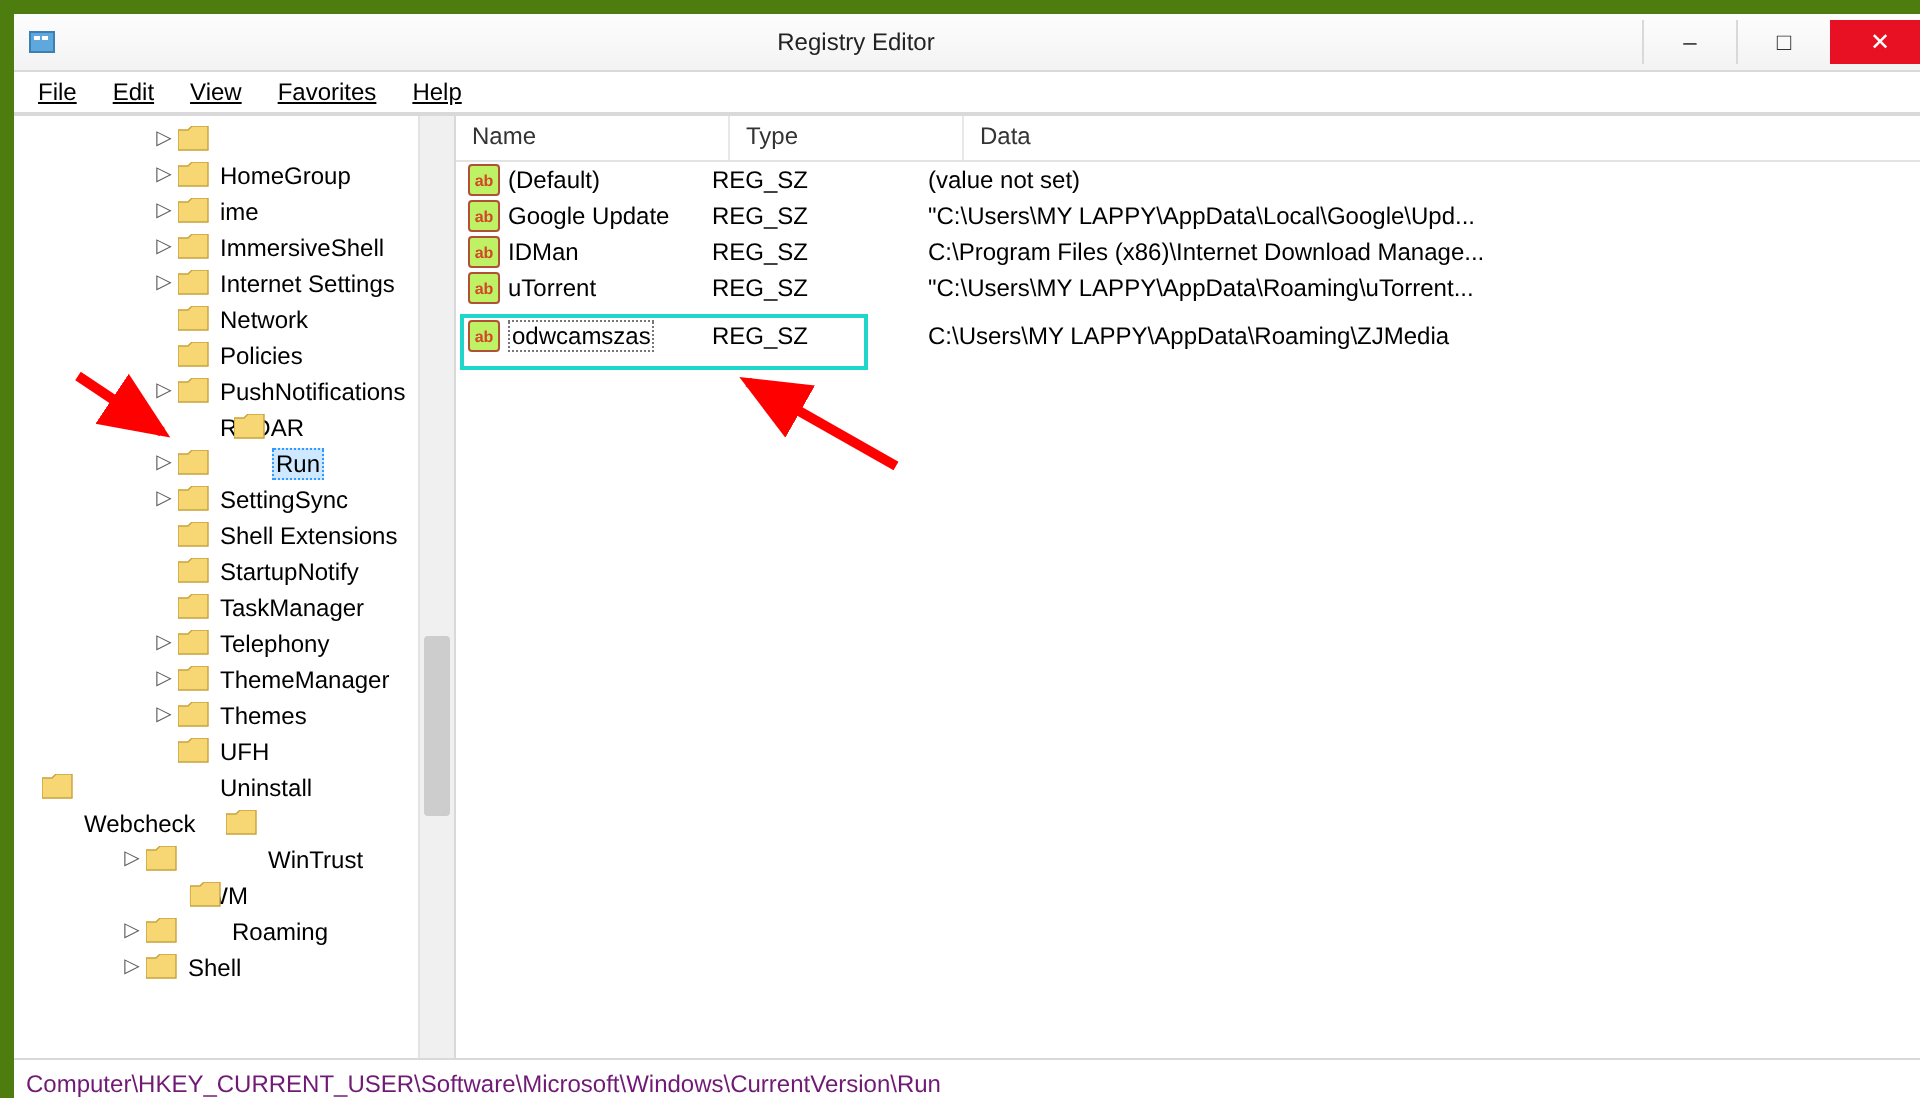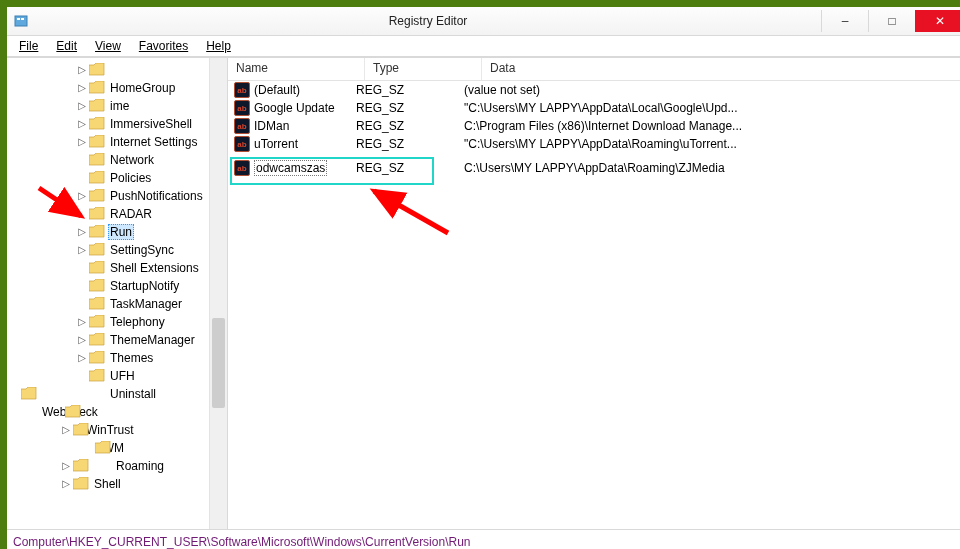--- a/index.html
+++ b/index.html
@@ -28,21 +28,21 @@
   .list-header{display:flex;height:22px;border-bottom:1px solid #e3e3e3;background:#fff;}
   .col{border-right:1px solid #e8e8e8;padding:3px 8px;color:#333;font-size:12px;}
   .col-name{width:120px;}
   .col-type{width:100px;}
   .col-data{flex:1;}
   .list-body{flex:1;position:relative;}
   .list-row{display:flex;align-items:center;height:18px;padding-left:6px;}
   .cell-name{width:122px;display:flex;align-items:center;gap:4px;}
   .cell-type{width:108px;}
   .cell-data{flex:1;overflow:hidden;text-overflow:ellipsis;white-space:nowrap;padding-right:10px;}
-  .sz-icon{width:14px;height:14px;border:1px solid #b05034;display:inline-flex;align-items:center;justify-content:center;font-size:8px;color:#d2462b;font-weight:bold;background:#0f172a;border-radius:2px;}
+  .sz-icon{width:14px;height:14px;border:1px solid #b05034;display:inline-flex;align-items:center;justify-content:center;font-size:8px;color:#d2462b;font-weight:bold;background:#bef264;border-radius:2px;}
   .highlight-box{position:absolute;border:2px solid #1fd6c9;pointer-events:none;}
   .statusbar{height:20px;border-top:1px solid #d9d9d9;padding:2px 6px;font-size:12px;color:#701a75;display:flex;align-items:center;}
   .arrow-red{position:absolute;pointer-events:none;}
   .name-sel{border:1px dotted #777;padding:0 1px;}
 </style>
 </head>
 <body>
 
 <div class="window">
 
@@ -139,21 +139,21 @@
           </div>
           <div class="tree-row" style="padding-left: 68px;">
             <span class="glyph">▷</span>
             <span class="folder">
               <svg width="16" height="13">
                 <path d="M0,2 L5,2 L7,0 L15,0 L15,12 L0,12 Z" fill="#f7d774" stroke="#caa23d" stroke-width="0.7"></path>
               </svg>
             </span>
             <span class="tree-label">RADAR</span>
           </div>
-          <div class="tree-row selected" style="padding-left: 68px;">
+          <div class="tree-row selected" style="padding-left: 96px;">
             <span class="glyph"></span>
             <span class="folder">
               <svg width="16" height="13">
                 <path d="M0,2 L5,2 L7,0 L15,0 L15,12 L0,12 Z" fill="#f7d774" stroke="#caa23d" stroke-width="0.7"></path>
               </svg>
             </span>
             <span class="tree-label">Run</span>
           </div>
           <div class="tree-row" style="padding-left: 68px;">
             <span class="glyph">▷</span>
@@ -238,21 +238,21 @@
           </div>
           <div class="tree-row" style="">
             <span class="glyph"></span>
             <span class="folder">
               <svg width="16" height="13">
                 <path d="M0,2 L5,2 L7,0 L15,0 L15,12 L0,12 Z" fill="#f7d774" stroke="#caa23d" stroke-width="0.7"></path>
               </svg>
             </span>
             <span class="tree-label">Webcheck</span>
           </div>
-          <div class="tree-row" style="padding-left: 44px;">
+          <div class="tree-row" style="padding-left: 92px;">
             <span class="glyph"></span>
             <span class="folder">
               <svg width="16" height="13">
                 <path d="M0,2 L5,2 L7,0 L15,0 L15,12 L0,12 Z" fill="#f7d774" stroke="#caa23d" stroke-width="0.7"></path>
               </svg>
             </span>
             <span class="tree-label">WinTrust</span>
           </div>
           <div class="tree-row" style="padding-left: 52px;">
             <span class="glyph">▷</span>

